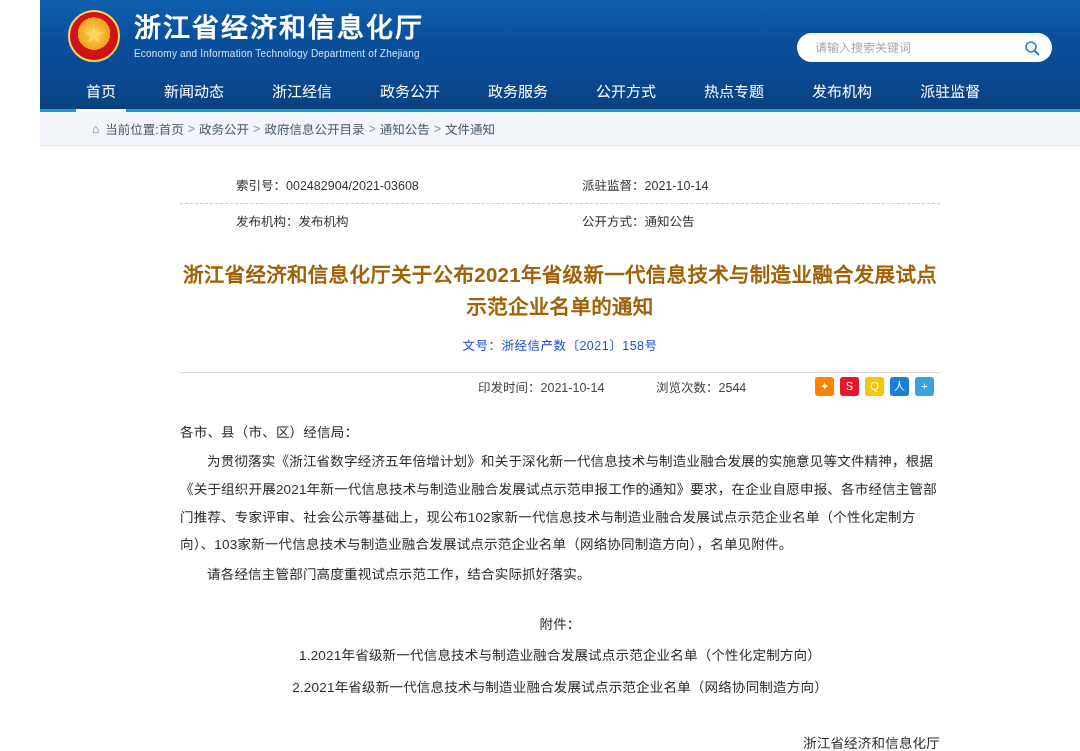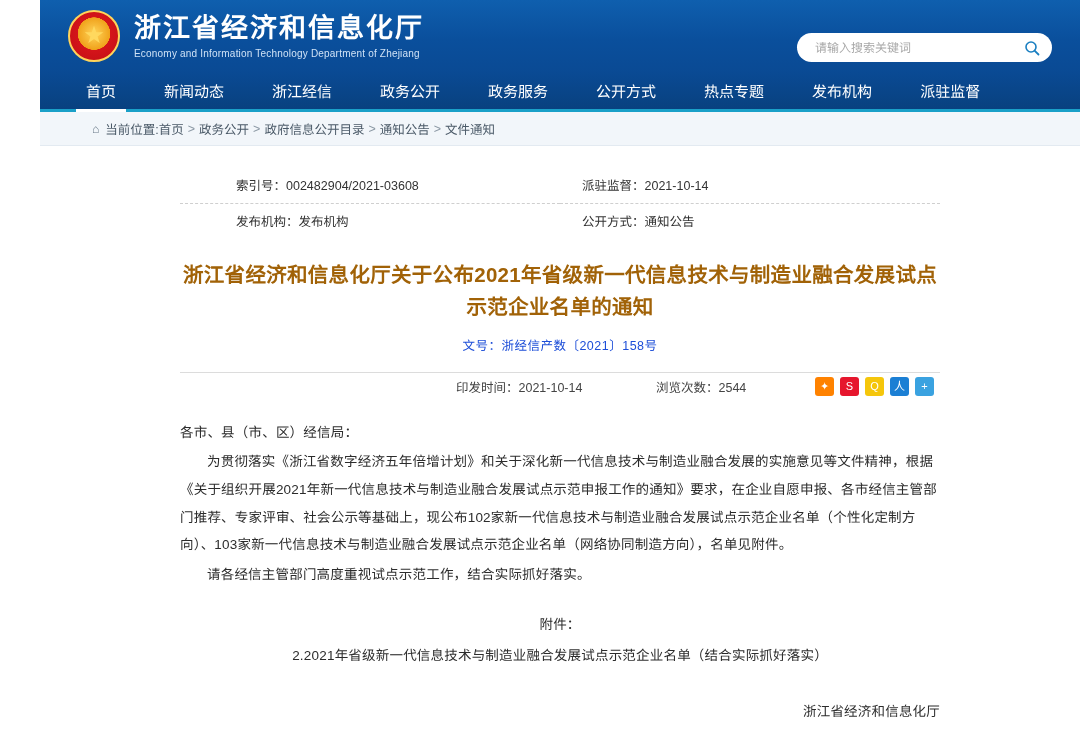--- a/index.html
+++ b/index.html
@@ -159,21 +159,21 @@
 
   .sub-bar {
     border-top: 1px solid #dcdcdc;
     padding: 14px 0 12px 0;
     display: flex;
     align-items: center;
     position: relative;
     font-size: 12.5px;
     color: #444;
   }
-  .sub-bar .item1 { position: absolute; left: 276px; }
+  .sub-bar .item1 { position: absolute; left: 298px; }
   .sub-bar .item2 { position: absolute; left: 476px; }
   .share { position: absolute; right: 6px; display: flex; gap: 6px; }
   .share .sicon {
     width: 19px; height: 19px;
     border-radius: 3px;
     display: flex; align-items: center; justify-content: center;
     color: #fff; font-size: 11px; line-height: 1;
     cursor: pointer;
   }
   .s-xl { background: #ff8200; }
@@ -289,21 +289,22 @@
 
     <div class="body-text">
       <p>各市、县（市、区）经信局：</p>
       <p class="indent">为贯彻落实《浙江省数字经济五年倍增计划》和关于深化新一代信息技术与制造业融合发展的实施意见等文件精神，根据《关于组织开展2021年新一代信息技术与制造业融合发展试点示范申报工作的通知》要求，在企业自愿申报、各市经信主管部门推荐、专家评审、社会公示等基础上，现公布102家新一代信息技术与制造业融合发展试点示范企业名单（个性化定制方向）、103家新一代信息技术与制造业融合发展试点示范企业名单（网络协同制造方向），名单见附件。</p>
       <p class="indent">请各经信主管部门高度重视试点示范工作，结合实际抓好落实。</p>
 
       <div class="gap"></div>
 
       <div class="attach-list">
         <p>附件：</p>
-        <p>2.2021年省级新一代信息技术与制造业融合发展试点示范企业名单（结合实际抓好落实）</p>
+        <p>1.2021年省级新一代信息技术与制造业融合发展试点示范企业名单（个性化定制方向）</p>
+        <p>2.2021年省级新一代信息技术与制造业融合发展试点示范企业名单（网络协同制造方向）</p>
       </div>
 
       <div class="sign">
         <div>浙江省经济和信息化厅</div>
 
       </div>
     </div>
 
   </div>
 </div>

